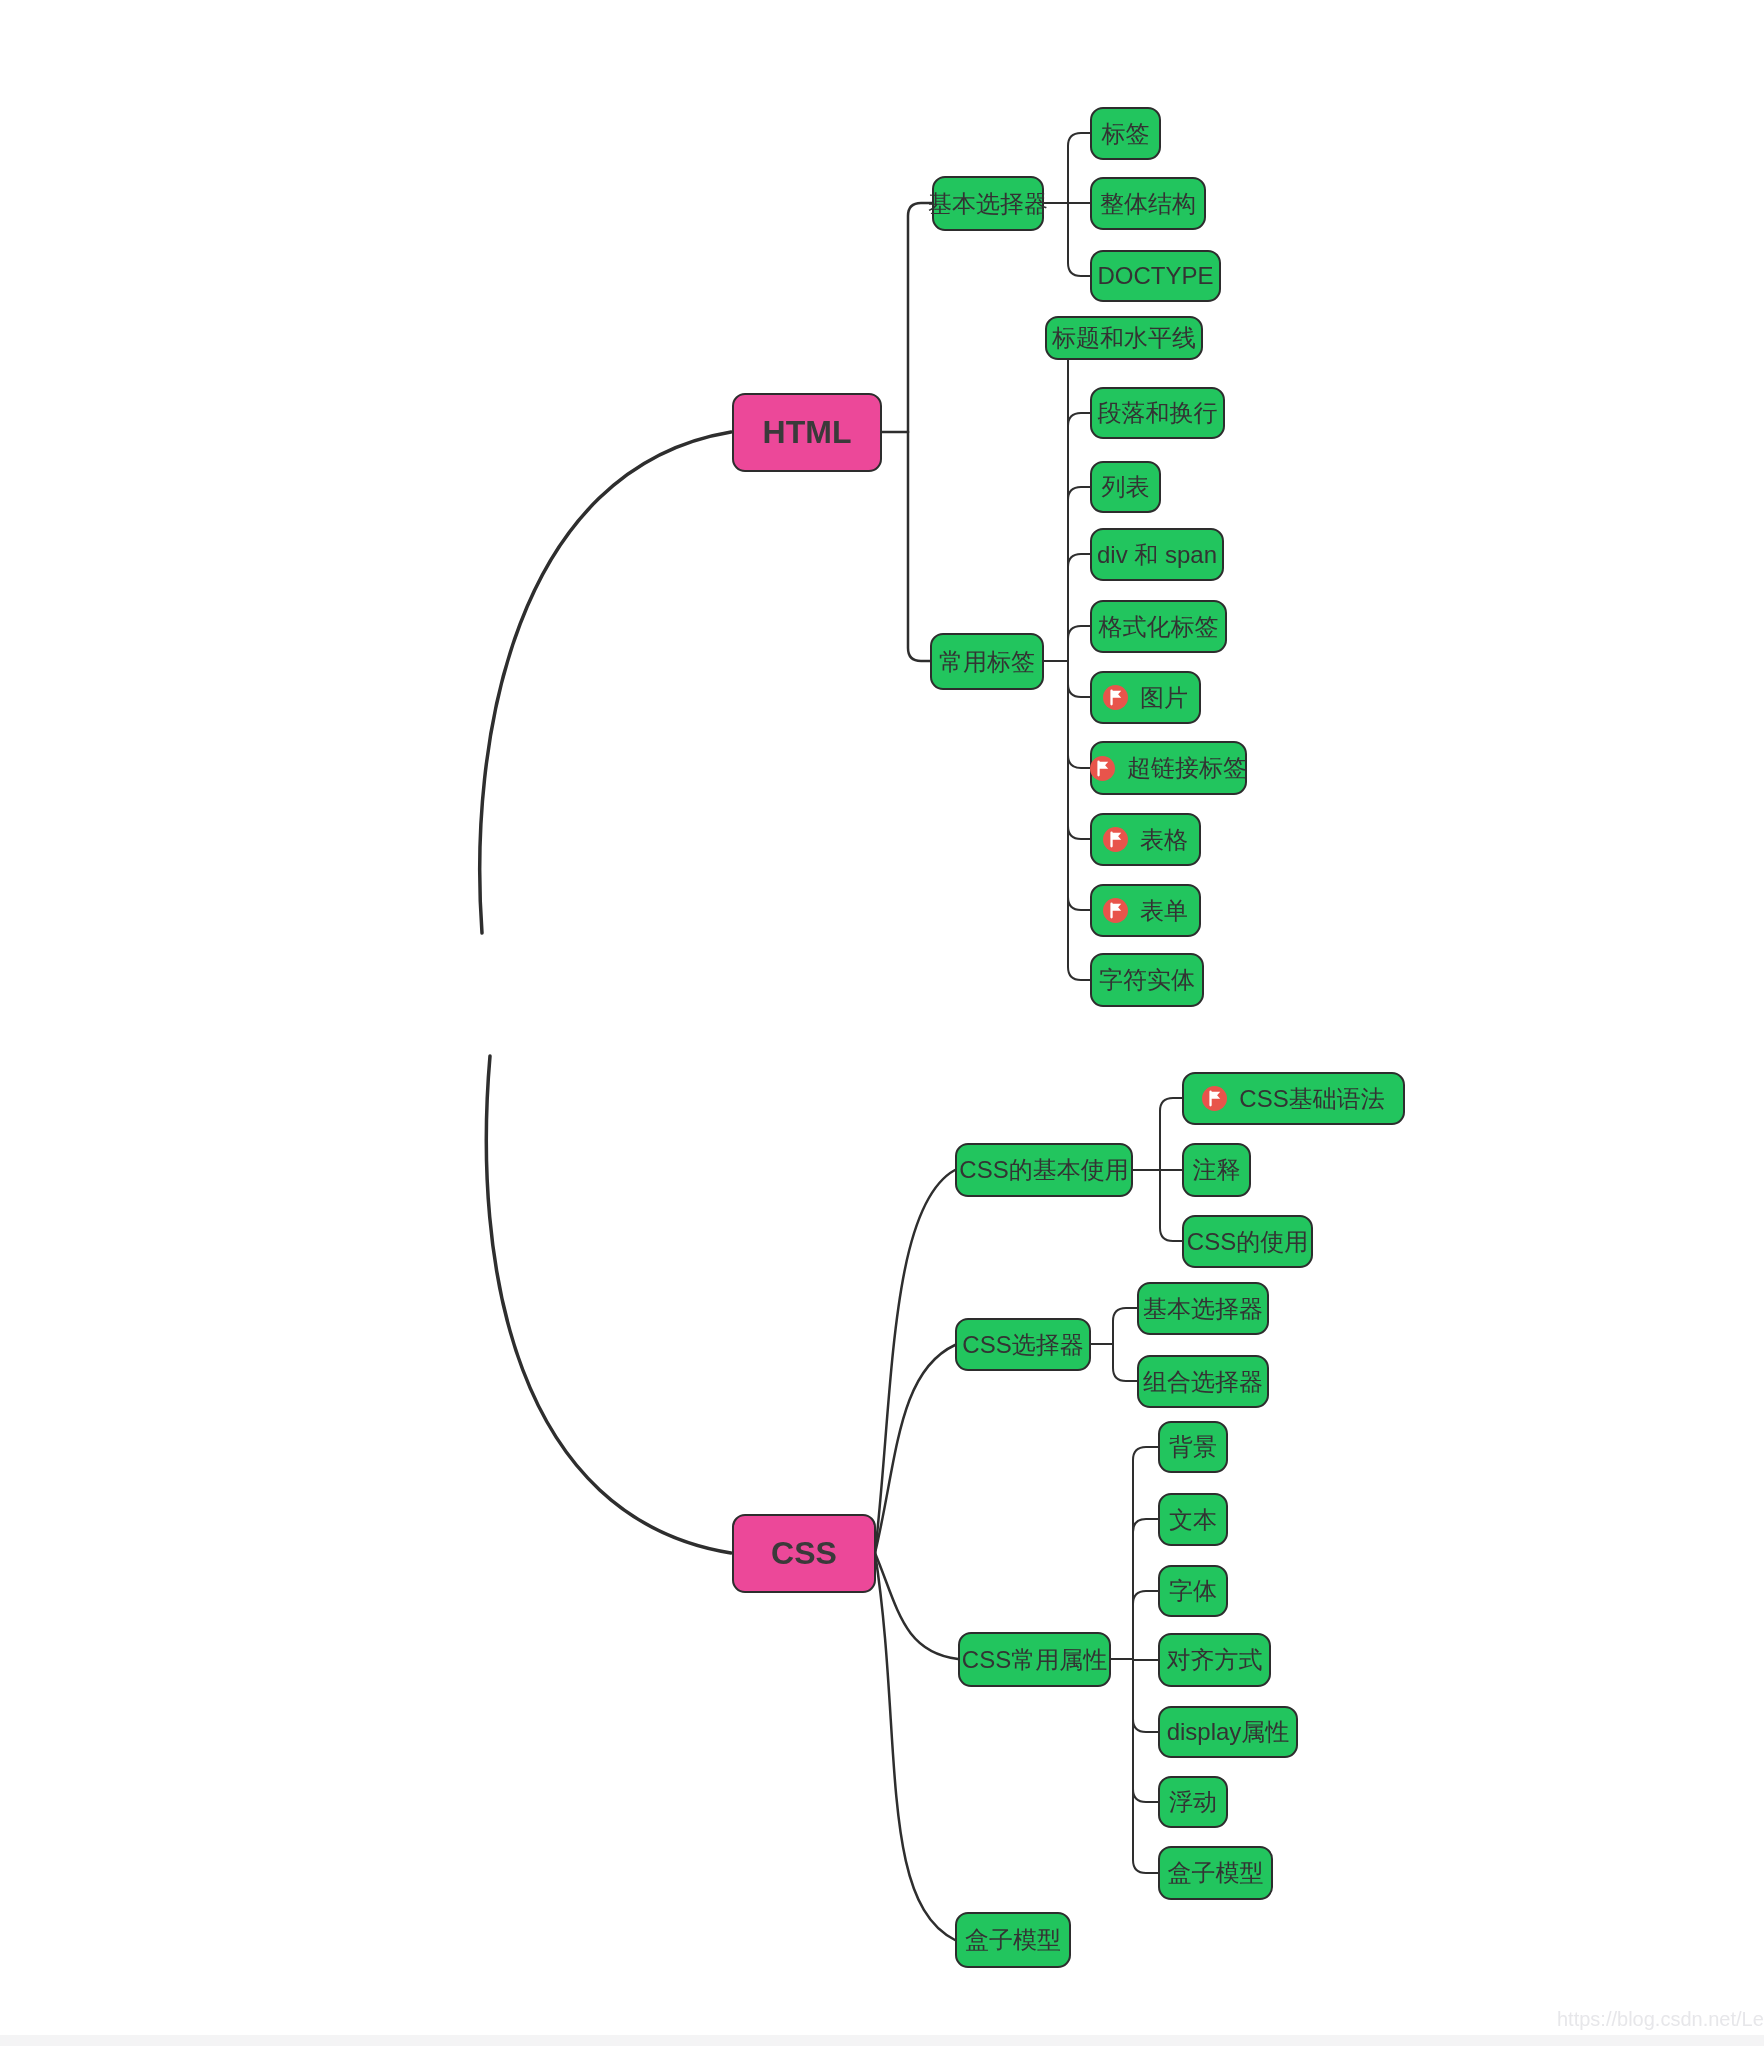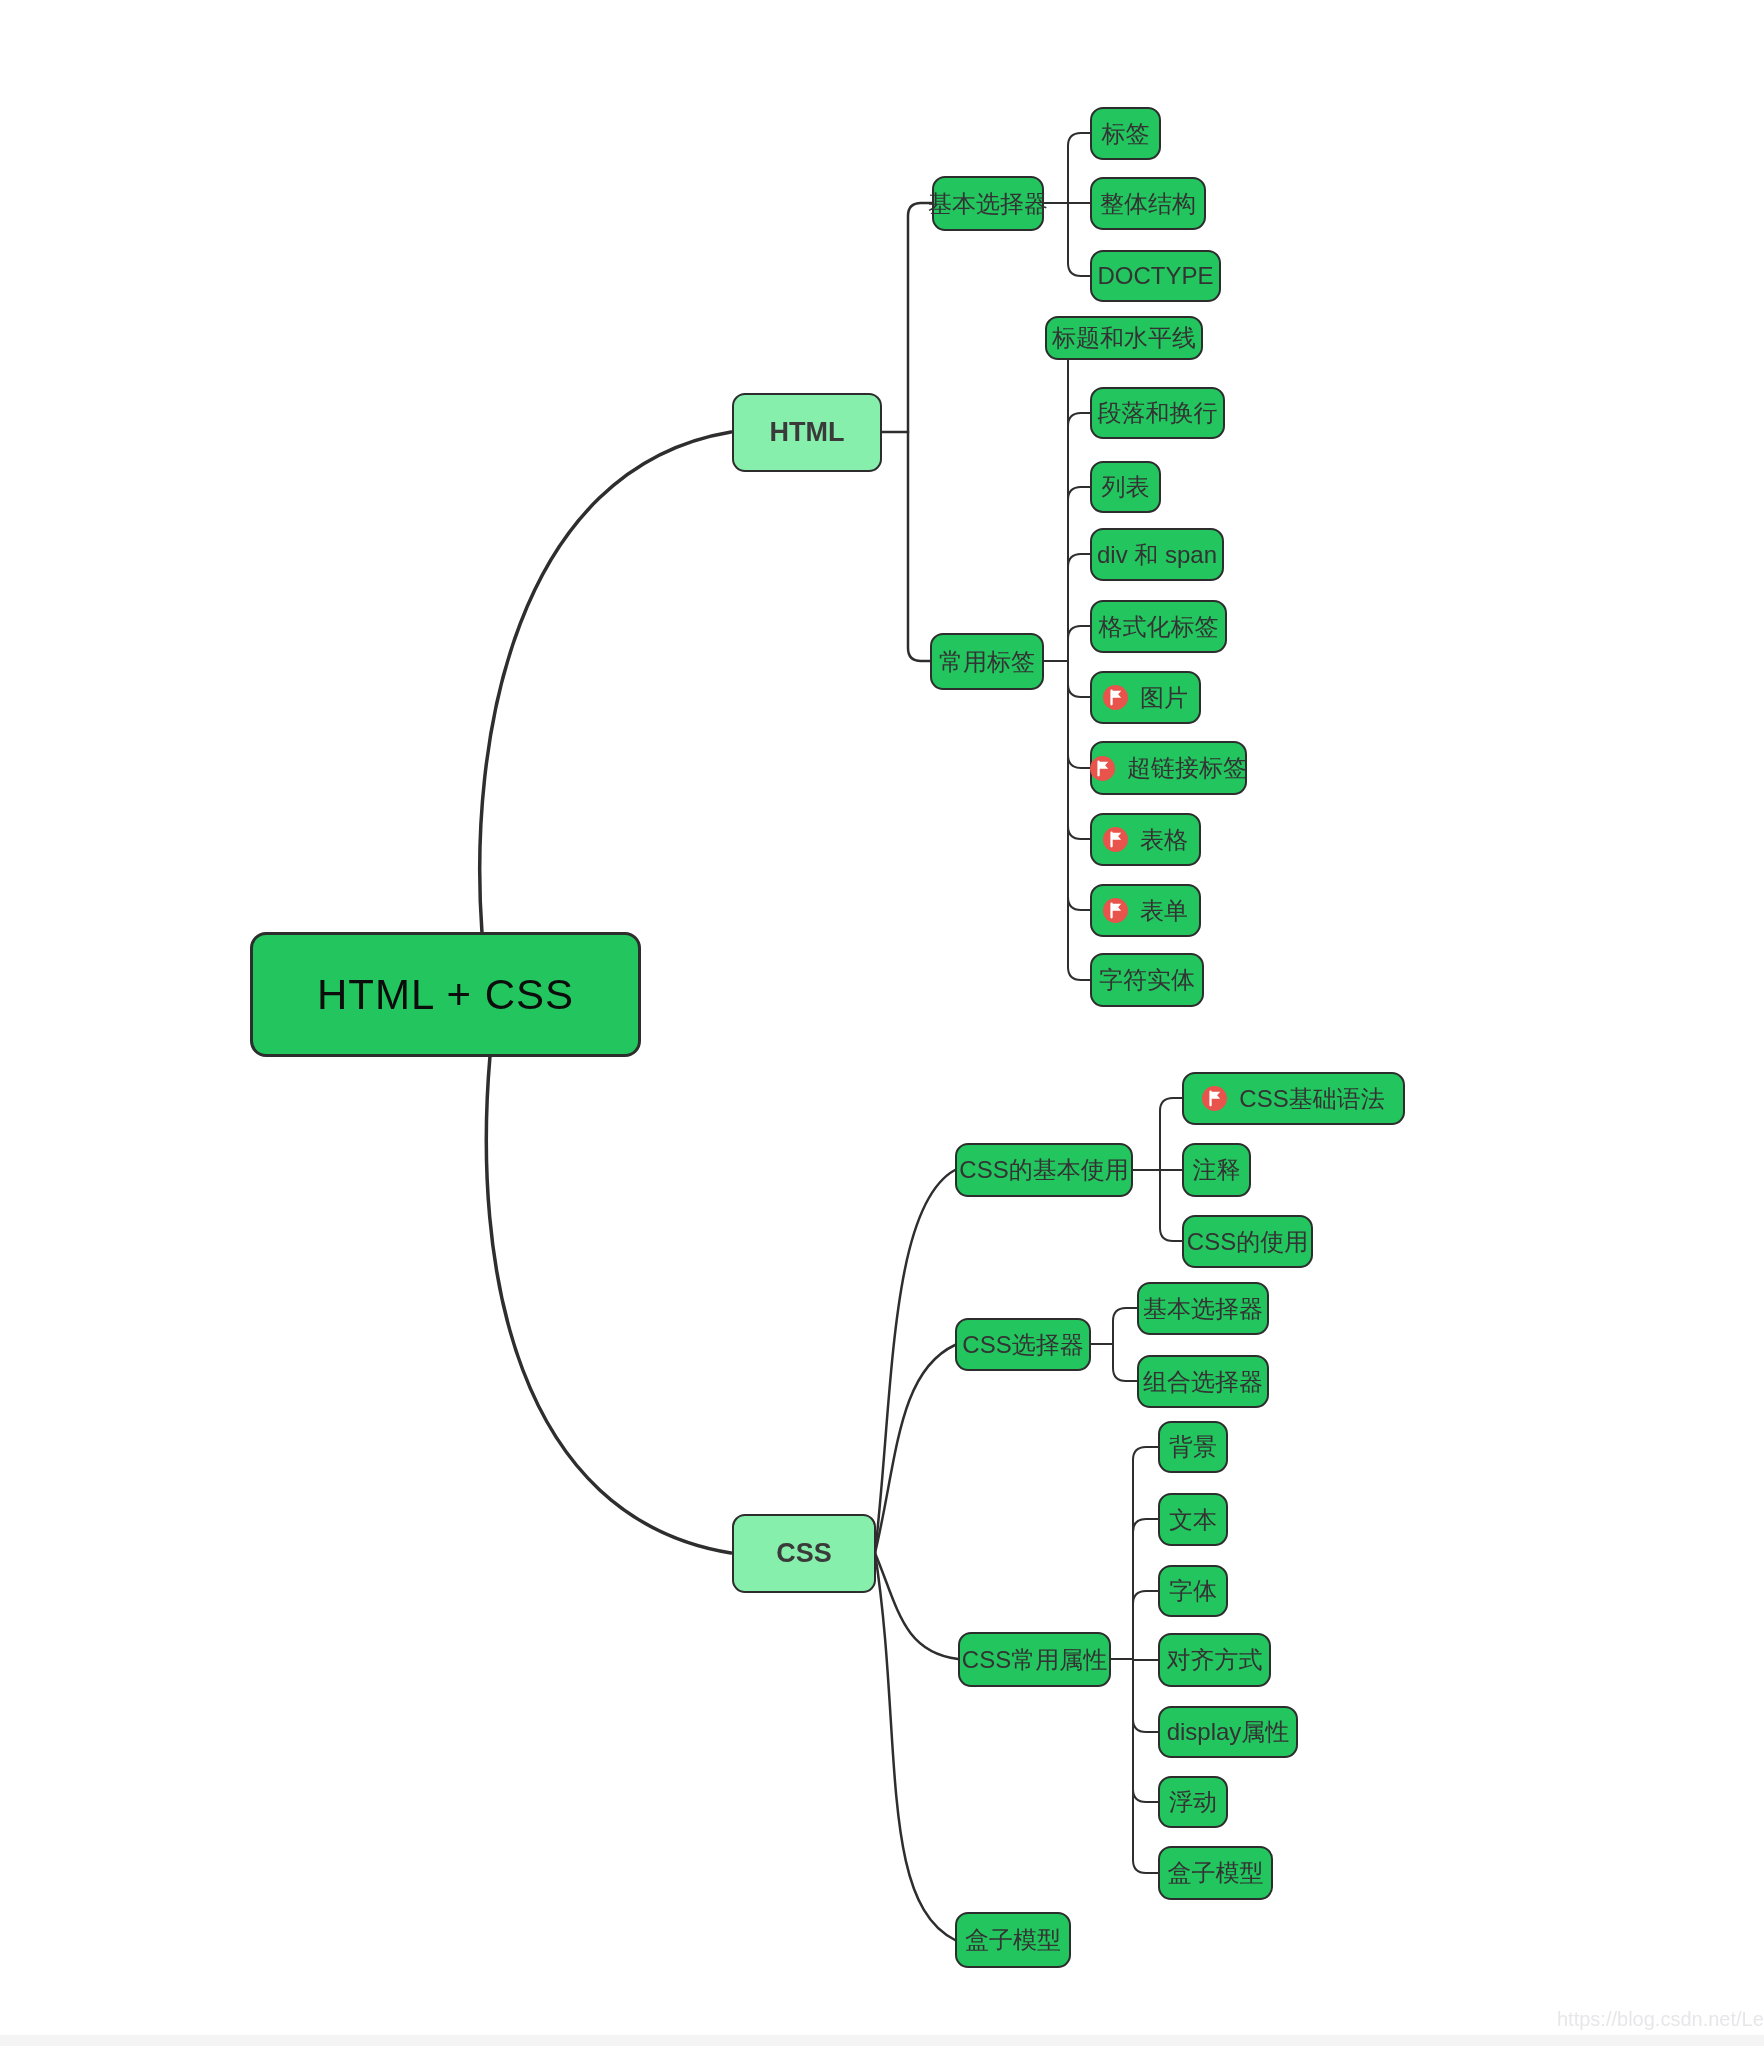--- a/index.html
+++ b/index.html
@@ -2,21 +2,21 @@
 <html><head>
 <meta charset="utf-8">
 <style>
   html,body{margin:0;padding:0;background:#fff;}
   #stage{position:relative;width:1764px;height:2046px;background:#ffffff;overflow:hidden;
          font-family:"Liberation Sans","DejaVu Sans",sans-serif;}
   #edges{position:absolute;left:0;top:0;pointer-events:none;}
   .node{position:absolute;display:flex;align-items:center;justify-content:center;gap:12px;
         background:#22c55e;border:2px solid #2d2d2d;border-radius:13px;
         font-size:24px;color:#333;box-sizing:border-box;white-space:nowrap;}
-  .main{background:#86efac;border-width:2.5px;font-weight:bold;font-size:27px;color:#3a3a3a;}
+  .main{background:#ec4899;border-width:2.5px;font-weight:bold;font-size:32px;color:#3a3a3a;}
   .root{border-width:3px;border-radius:16px;font-size:42px;font-weight:300;color:#0c0c0c;letter-spacing:1px;}
   .flag{width:25px;height:25px;flex:0 0 auto;}
   .lbl{display:inline-block;}
   #watermark{position:absolute;left:1557px;top:2008px;width:200px;font-size:20px;color:#e7e7ea;
              text-align:right;}
   #bottombar{position:absolute;left:0;top:2035px;width:1764px;height:11px;background:#f4f4f5;}
 </style>
 </head>
 <body>
 
@@ -68,23 +68,20 @@
       <path stroke-width="2" d="M 1133 1659 V 1460 Q 1133 1447 1146 1447 H 1158"></path>
       <path stroke-width="2" d="M 1133 1532 Q 1133 1519 1146 1519 H 1158"></path>
       <path stroke-width="2" d="M 1133 1604 Q 1133 1591 1146 1591 H 1158"></path>
       <path stroke-width="2" d="M 1133 1660 H 1158"></path>
       <path stroke-width="2" d="M 1133 1719 Q 1133 1732 1146 1732 H 1158"></path>
       <path stroke-width="2" d="M 1133 1789 Q 1133 1802 1146 1802 H 1158"></path>
       <path stroke-width="2" d="M 1133 1659 V 1860 Q 1133 1873 1146 1873 H 1158"></path>
     </g>
   </svg>
 
-  <div class="node root" style="left:250px;top:932px;width:391px;height:125px">
-    <span class="lbl">HTML + CSS</span>
-  </div>
 
   <div class="node main" style="left:732px;top:393px;width:150px;height:79px">
     <span class="lbl">HTML</span>
   </div>
   <div class="node main" style="left:732px;top:1514px;width:144px;height:79px">
     <span class="lbl">CSS</span>
   </div>
 
   <div class="node" style="left:932px;top:176px;width:112px;height:55px">
     <span class="lbl">基本选择器</span>

